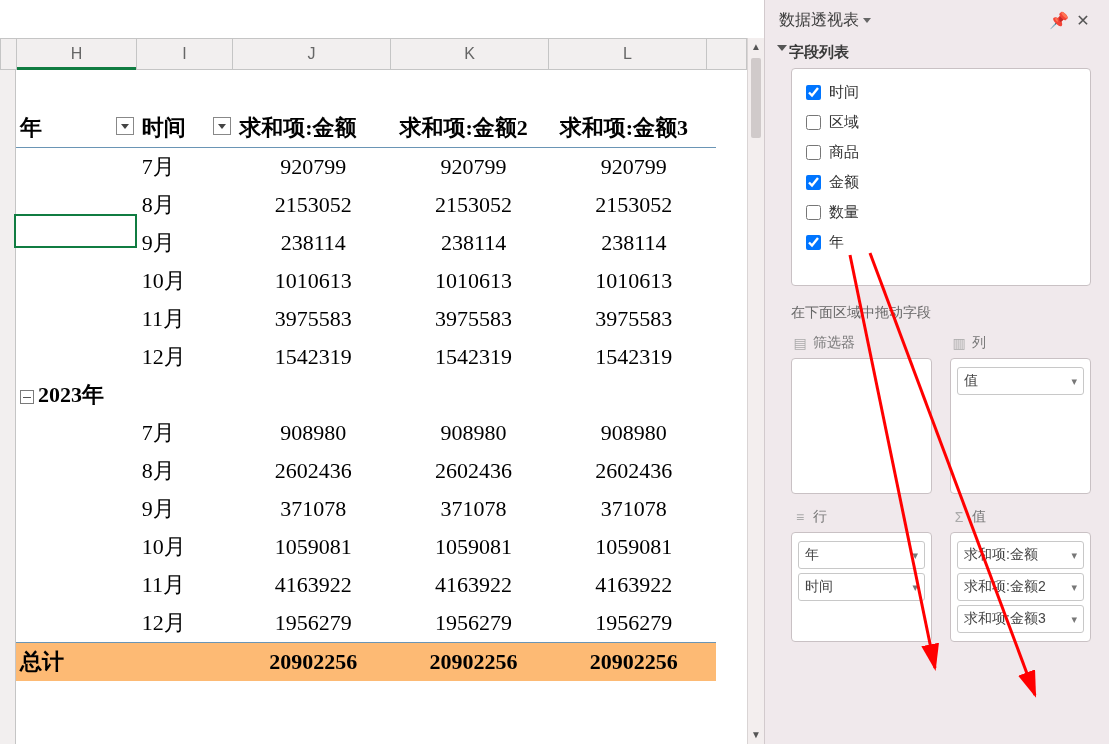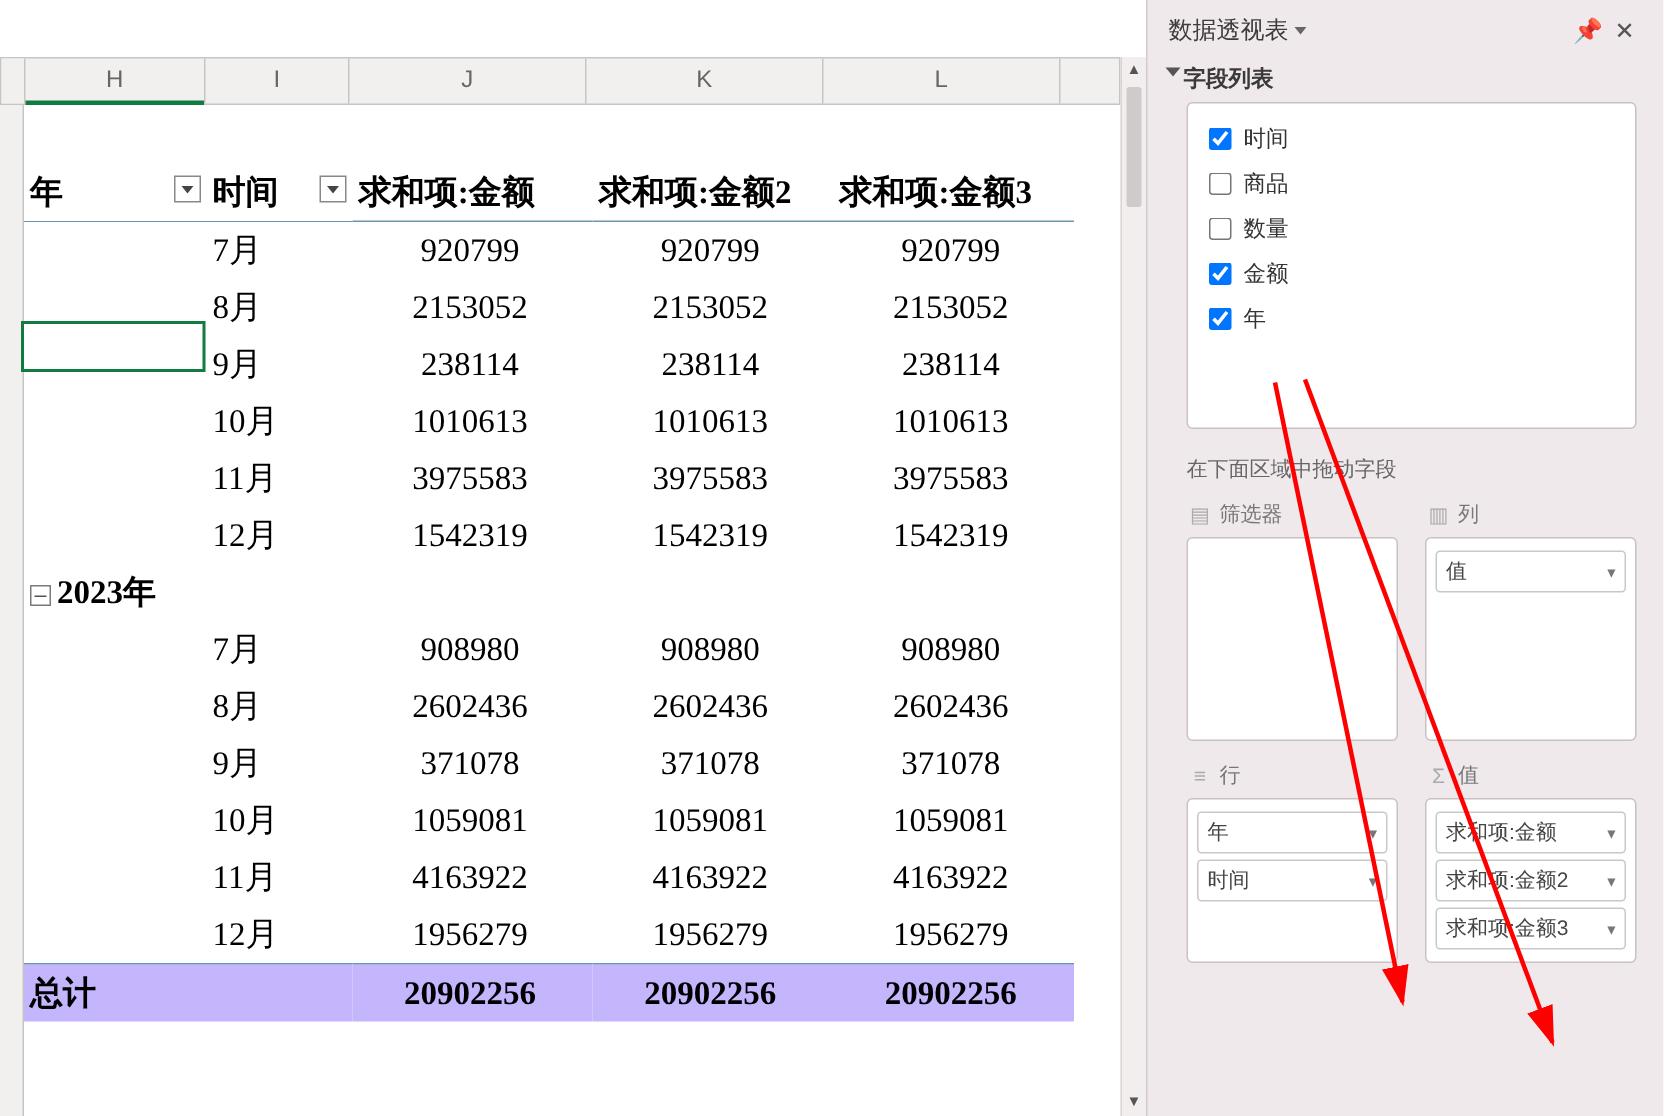--- a/index.html
+++ b/index.html
@@ -26,21 +26,21 @@
   .vscroll .arrow { height:18px; text-align:center; font-size:10px; color:#555; line-height:18px; cursor:pointer;}
   .vscroll .thumb { position:absolute; left:3px; right:3px; top:20px; height:80px; background:#d0caca; border-radius:2px;}
 
   
   .pivot { position:absolute; left:16px; top:109px; width:700px; }
   .pivot table { border-collapse:collapse; width:100%; table-layout:fixed; }
   .pivot td, .pivot th { padding:4px 8px 4px 4px; font-size:22px; font-family:"SimSun","宋体",serif; height:34px; vertical-align:middle; }
   .pivot th { text-align:left; font-weight:bold; border-bottom:1px solid #6a95b5; background:#fff;}
   .pivot .num { text-align:center; }
   .pivot .grp { font-weight:bold; }
-  .pivot .tot td { font-weight:bold; border-top:1px solid #6a95b5; background:#c4b5fd; } 
+  .pivot .tot td { font-weight:bold; border-top:1px solid #6a95b5; background:#fdba74; } 
 
   
   .filter-btn { display:inline-block; width:18px; height:18px; border:1px solid #888; background:#fff; vertical-align:middle; position:absolute;}
   .filter-btn::after { content:""; position:absolute; left:4px; top:6px; border-left:4px solid transparent; border-right:4px solid transparent; border-top:5px solid #444;}
 
   
   .exp { display:inline-block; width:14px; height:14px; border:1px solid #7a7a7a; margin-right:4px; position:relative; vertical-align:middle;}
   .exp::before { content:""; position:absolute; left:2px; right:2px; top:6px; height:1px; background:#555;}
 
   
@@ -231,29 +231,33 @@
       <span class="tri"></span>
       <span>字段列表</span>
     </div>
     <div class="field-box" id="field-box">
         <div class="field-item">
           <input type="checkbox" checked="" style="">
           <span>时间</span>
         </div>
         <div class="field-item">
           <input type="checkbox" style="">
+          <span>区域</span>
+        </div>
+        <div class="field-item">
+          <input type="checkbox" style="">
           <span>商品</span>
+        </div>
+        <div class="field-item">
+          <input type="checkbox" checked="" style="">
+          <span>金额</span>
         </div>
         <div class="field-item">
           <input type="checkbox" style="">
           <span>数量</span>
-        </div>
-        <div class="field-item">
-          <input type="checkbox" checked="" style="">
-          <span>金额</span>
         </div>
         <div class="field-item">
           <input type="checkbox" checked="" style="">
           <span>年</span>
         </div>
       </div>
 
     <div class="hint">在下面区域中拖动字段</div>
 
     <div class="areas">

